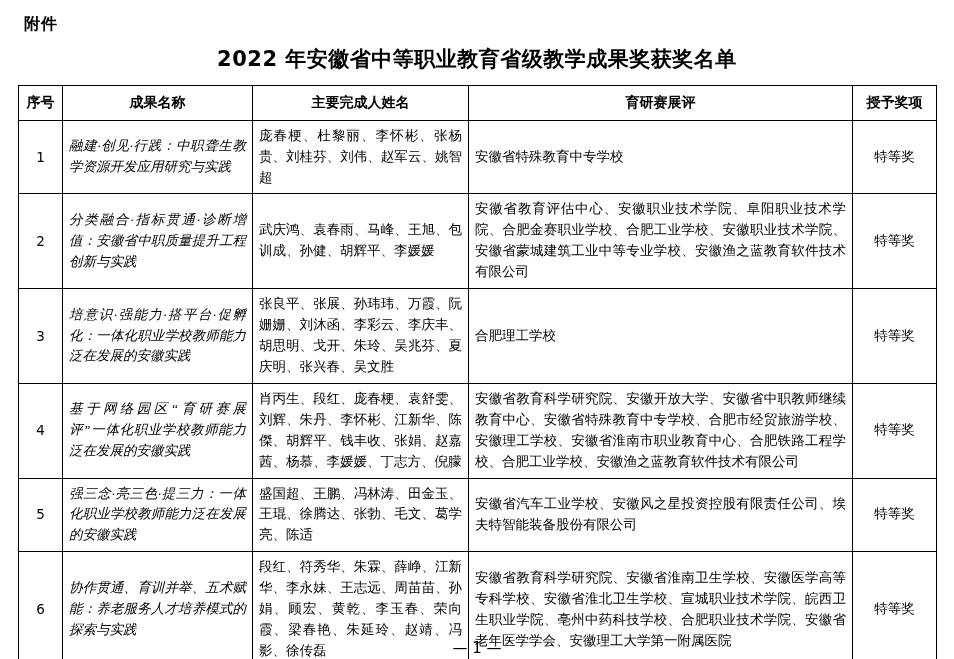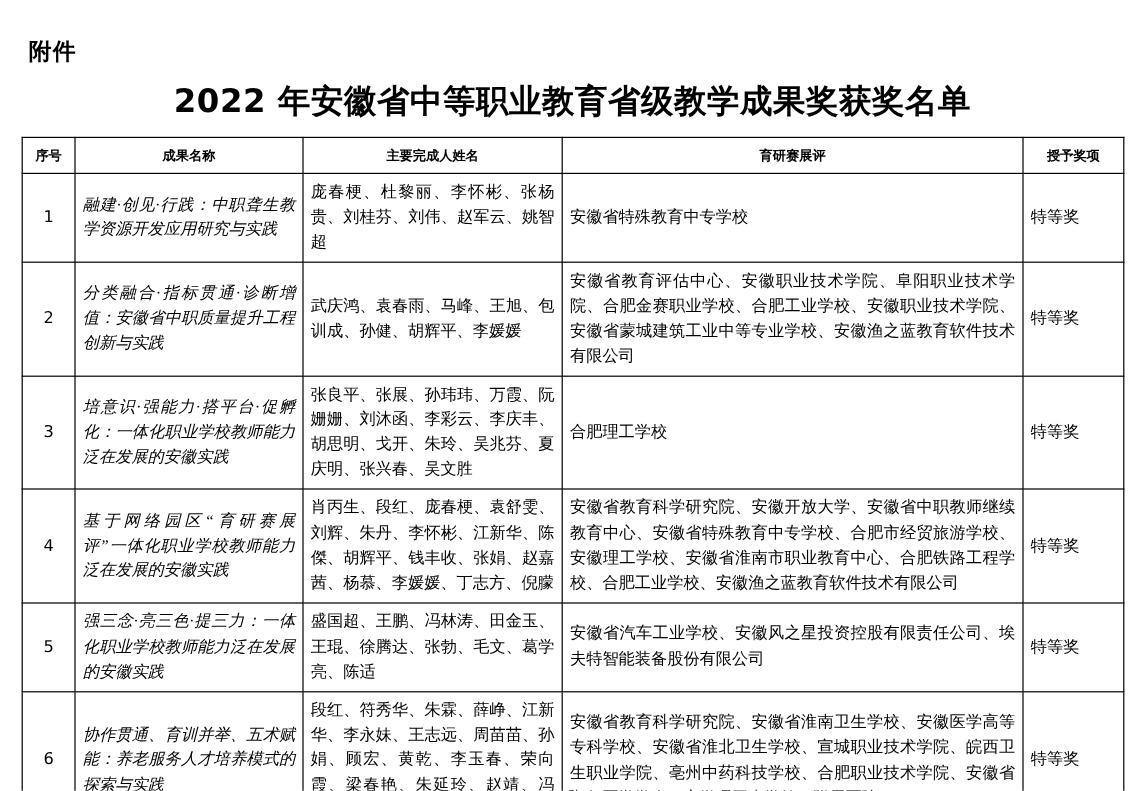--- a/index.html
+++ b/index.html
@@ -16,31 +16,30 @@
   }
   .page {
     position: relative;
     width: 954px;
     height: 659px;
     box-sizing: border-box;
     padding: 0 18px;
   }
   .attachment-label {
     font-family: Liberation Mono, monospace;
-    font-size: 19px;
+    font-size: 16px;
     font-weight: bold;
     padding-top: 14px;
     padding-left: 6px;
     letter-spacing: 1px;
-    margin-top: 16px;
   }
   .doc-title {
     text-align: center;
     font-family: "DejaVu Sans", "Liberation Sans", sans-serif;
-    font-size: 27px;
+    font-size: 21px;
     font-weight: bold;
     margin-top: 10px;
     margin-bottom: 12px;
     letter-spacing: 0.5px;
   }
   table.award-table {
     border-collapse: collapse;
     width: 918px;
     margin: 0 auto;
     table-layout: fixed;
@@ -49,21 +48,21 @@
   table.award-table td {
     border: 1px solid #000000;
     vertical-align: middle;
     padding: 5px 6px;
     font-size: 13.5px;
     line-height: 1.55;
   }
   table.award-table thead th {
     text-align: center;
     font-weight: bold;
-    font-size: 11px;
+    font-size: 14px;
     font-family: "DejaVu Sans", "Liberation Sans", sans-serif;
     padding: 6px 4px;
   }
   col.c-idx { width: 44px; }
   col.c-name { width: 190px; }
   col.c-people { width: 216px; }
   col.c-unit { width: 384px; }
   col.c-award { width: 84px; }
 
   td.idx {
@@ -84,20 +83,21 @@
     padding-left: 8px;
     padding-right: 8px;
   }
   td.unit {
     text-align: justify;
     text-align-last: left;
     padding-left: 8px;
     padding-right: 8px;
   }
   td.award {
+    text-align: center;
     font-size: 14px;
   }
   .page-number {
     position: absolute;
     bottom: 2px;
     left: 0;
     right: 0;
     text-align: center;
     font-size: 15px;
     font-family: "DejaVu Sans", "Liberation Sans", sans-serif;

